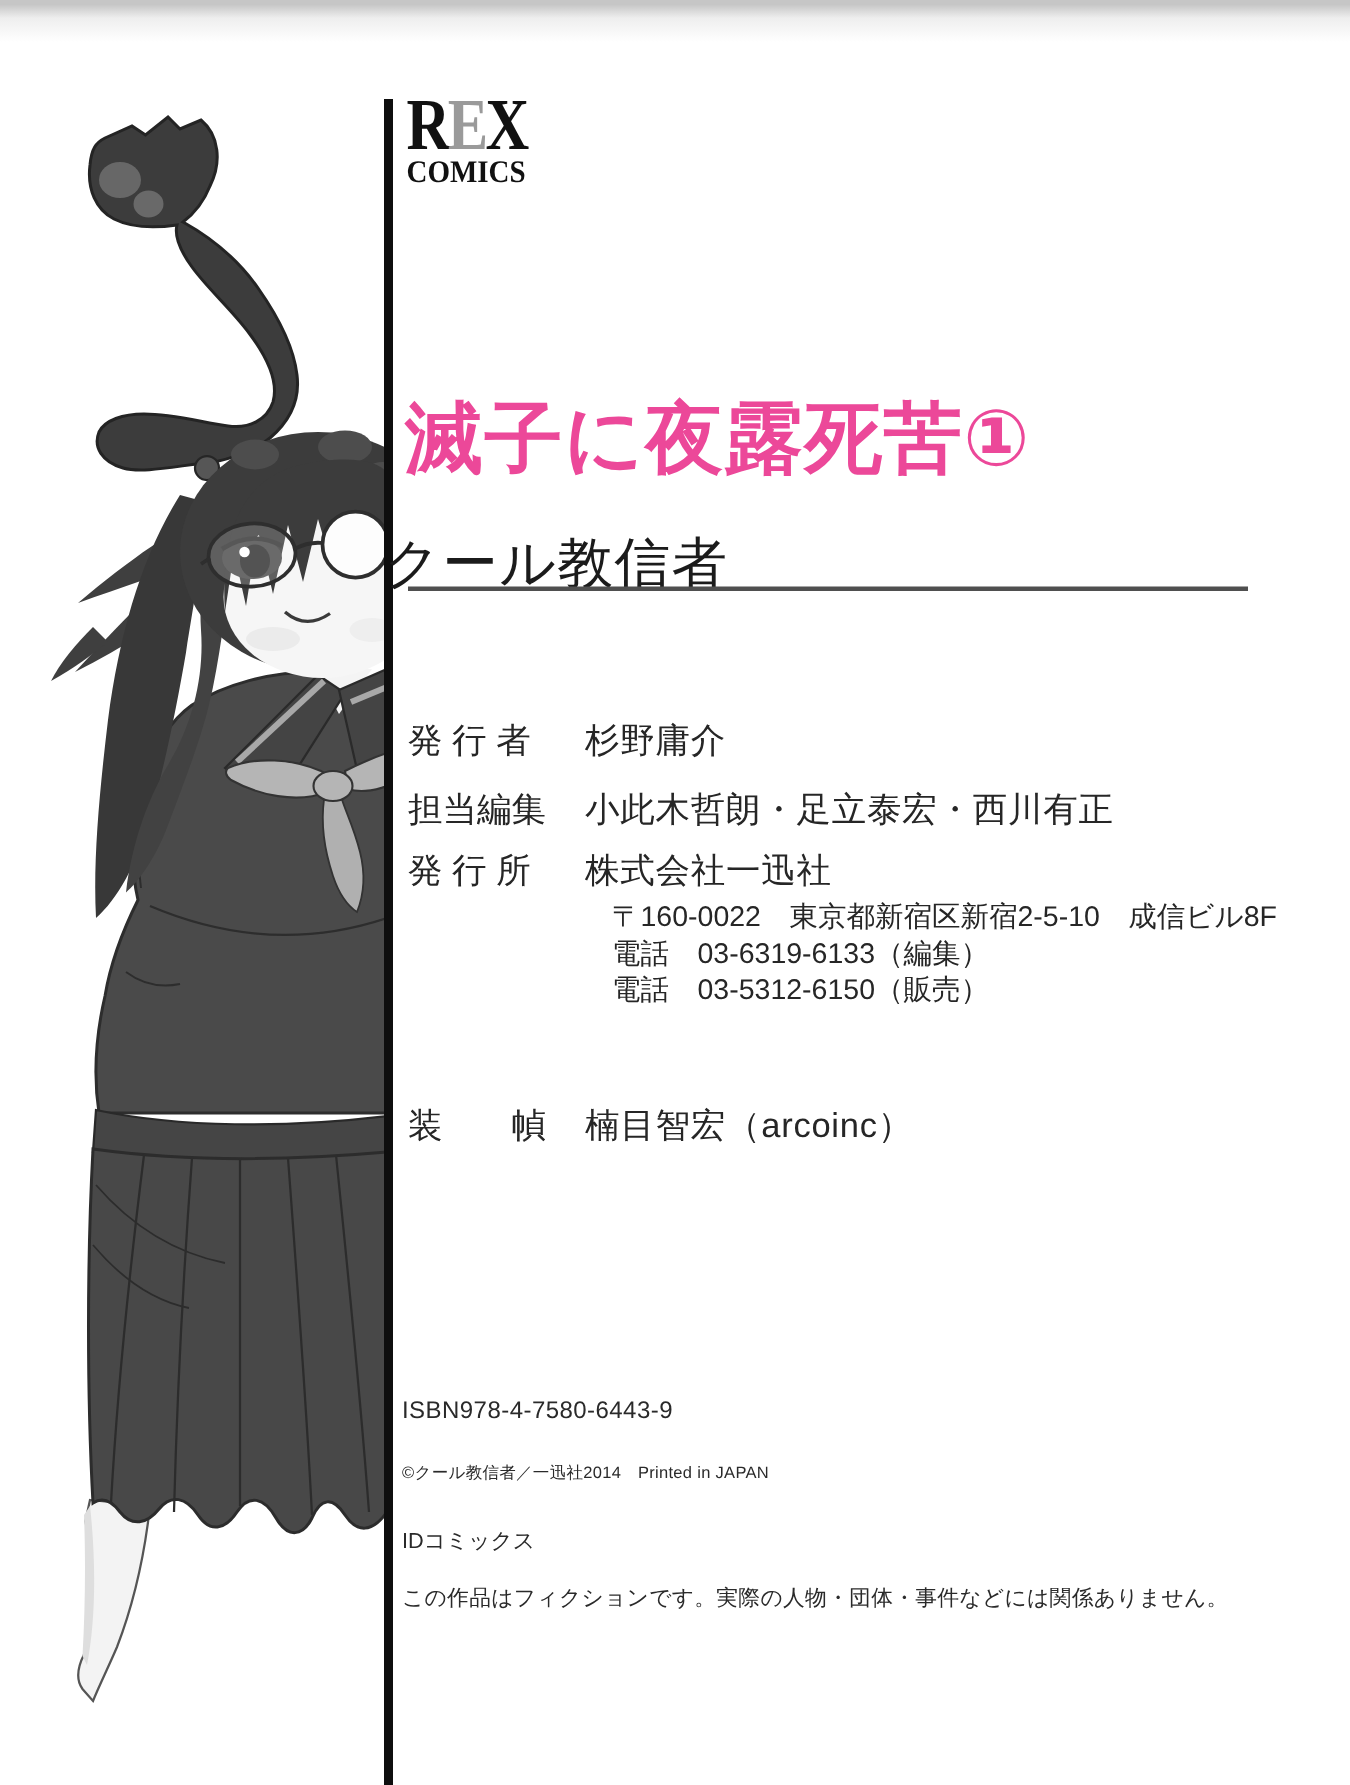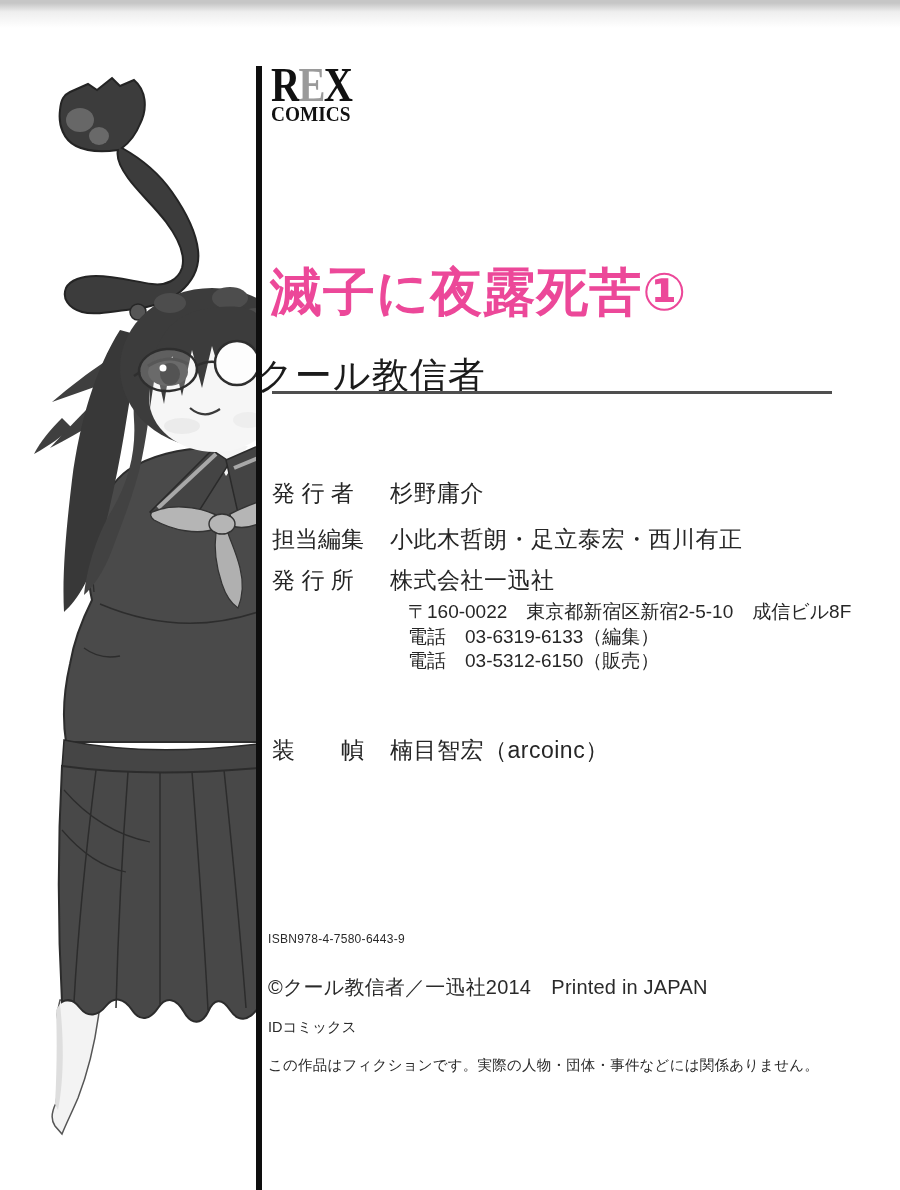--- a/index.html
+++ b/index.html
@@ -39,22 +39,22 @@
   
   .crow{position:absolute;left:272px;display:flex;font-size:23px;color:#262626;font-weight:500;white-space:nowrap;justify-content:space-between;}
   .crow .lbl{width:118px;flex:0 0 118px;}
   .crow .val{letter-spacing:.5px;}
   .details{
     position:absolute;left:408px;top:600px;font-size:19px;line-height:24.5px;
     color:#262626;font-weight:500;white-space:nowrap;
   }
   
   .fline{position:absolute;left:268px;color:#2a2a2a;font-weight:500;white-space:nowrap;}
-  .isbn{top:932px;font-size:12px;letter-spacing:.3px;}
-  .copyright{top:974px;font-size:20px;letter-spacing:.2px;}
+  .isbn{top:932px;font-size:16px;letter-spacing:.3px;}
+  .copyright{top:974px;font-size:11px;letter-spacing:.2px;}
   .imprint{top:1018px;font-size:14.5px;}
   .disclaimer{top:1056px;font-size:14.5px;letter-spacing:.2px;}
   .illu{position:absolute;left:0;top:0;}
 </style>
 </head>
 <body>
 
 <div class="page">
   <div class="top-edge"></div>
 

